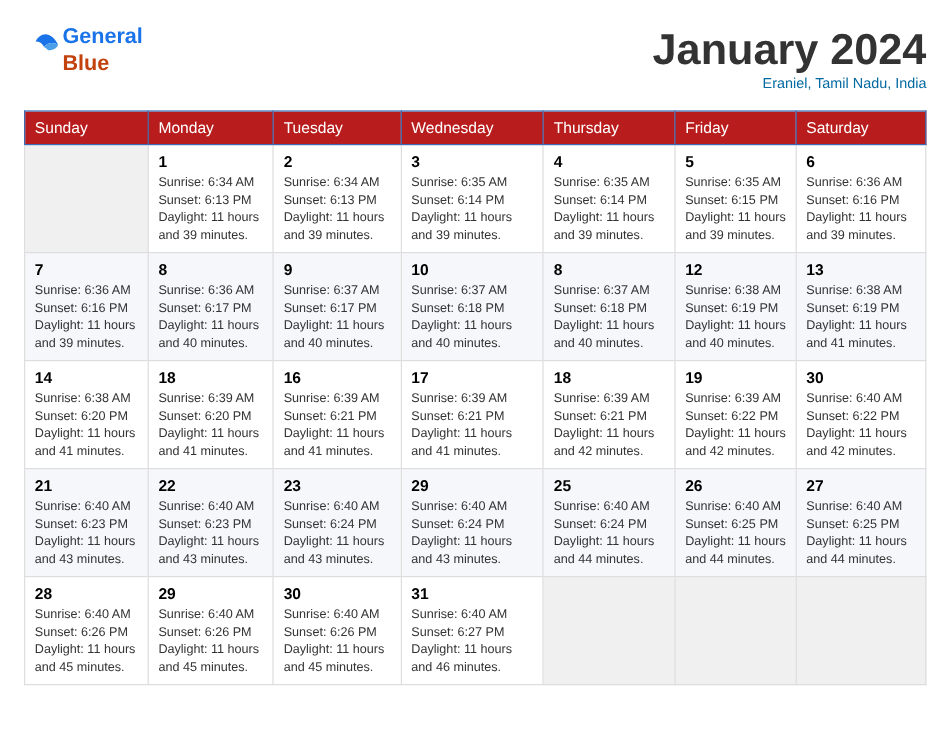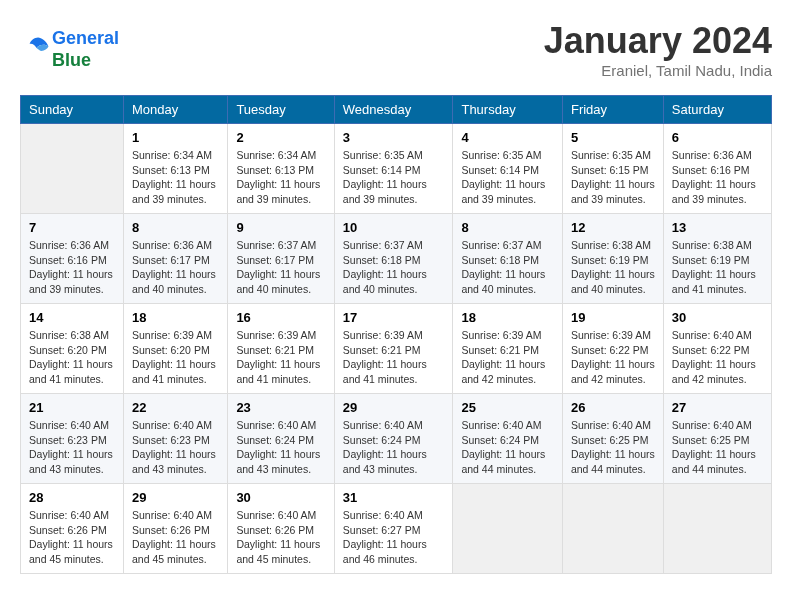--- a/index.html
+++ b/index.html
@@ -6,21 +6,21 @@
     body {
       font-family: Arial, sans-serif;
       background: #fff;
       width: 792px;
       min-height: 612px;
       padding: 20px;
     }
     .header-section {
       display: flex;
       justify-content: space-between;
-      align-items: center;
+      align-items: flex-start;
       margin-bottom: 16px;
     }
     .logo {
       display: flex;
       align-items: center;
     }
     .logo-text {
       font-size: 18px;
       font-weight: bold;
       color: #333;
@@ -36,30 +36,30 @@
     }
     .title-section {
       text-align: right;
     }
     .month-title {
       font-size: 36px;
       font-weight: bold;
       color: #333;
     }
     .location-title {
-      font-size: 15px;
-      color: #737373;
+      font-size: 12px;
+      color: #0369a1;
     }
     table {
       width: 100%;
       border-collapse: collapse;
       font-size: 11px;
     }
     thead tr {
-      background-color: #0369a1;
+      background-color: #b91c1c;
     }
     thead th {
       color: #fff;
       padding: 6px 8px;
       text-align: left;
       font-size: 13px;
       font-weight: normal;
       border: 1px solid #3d6bb3;
     }
     tbody tr {
@@ -99,21 +99,21 @@
 <div class="header-section">
   <div class="logo">
     <div>
       <svg class="logo-bird" viewBox="0 0 40 40">
         <path d="M20,5 C25,5 32,10 35,18 C30,14 22,15 18,20 C16,16 12,13 8,14 C10,9 15,5 20,5Z" fill="#1a73e8"></path>
         <path d="M18,20 C22,15 30,14 35,18 C33,22 28,25 23,24 C21,22 19,21 18,20Z" fill="#4a9fe8"></path>
       </svg>
     </div>
     <div class="logo-text">
       <div><span>General</span></div>
-      <div style="color:#15803d;">Blue</div>
+      <div style="color:#c2410c;">Blue</div>
     </div>
   </div>
   <div class="title-section">
     <div class="month-title">January 2024</div>
     <div class="location-title">Eraniel, Tamil Nadu, India</div>
   </div>
 </div>
 
 <table>
   <thead>

